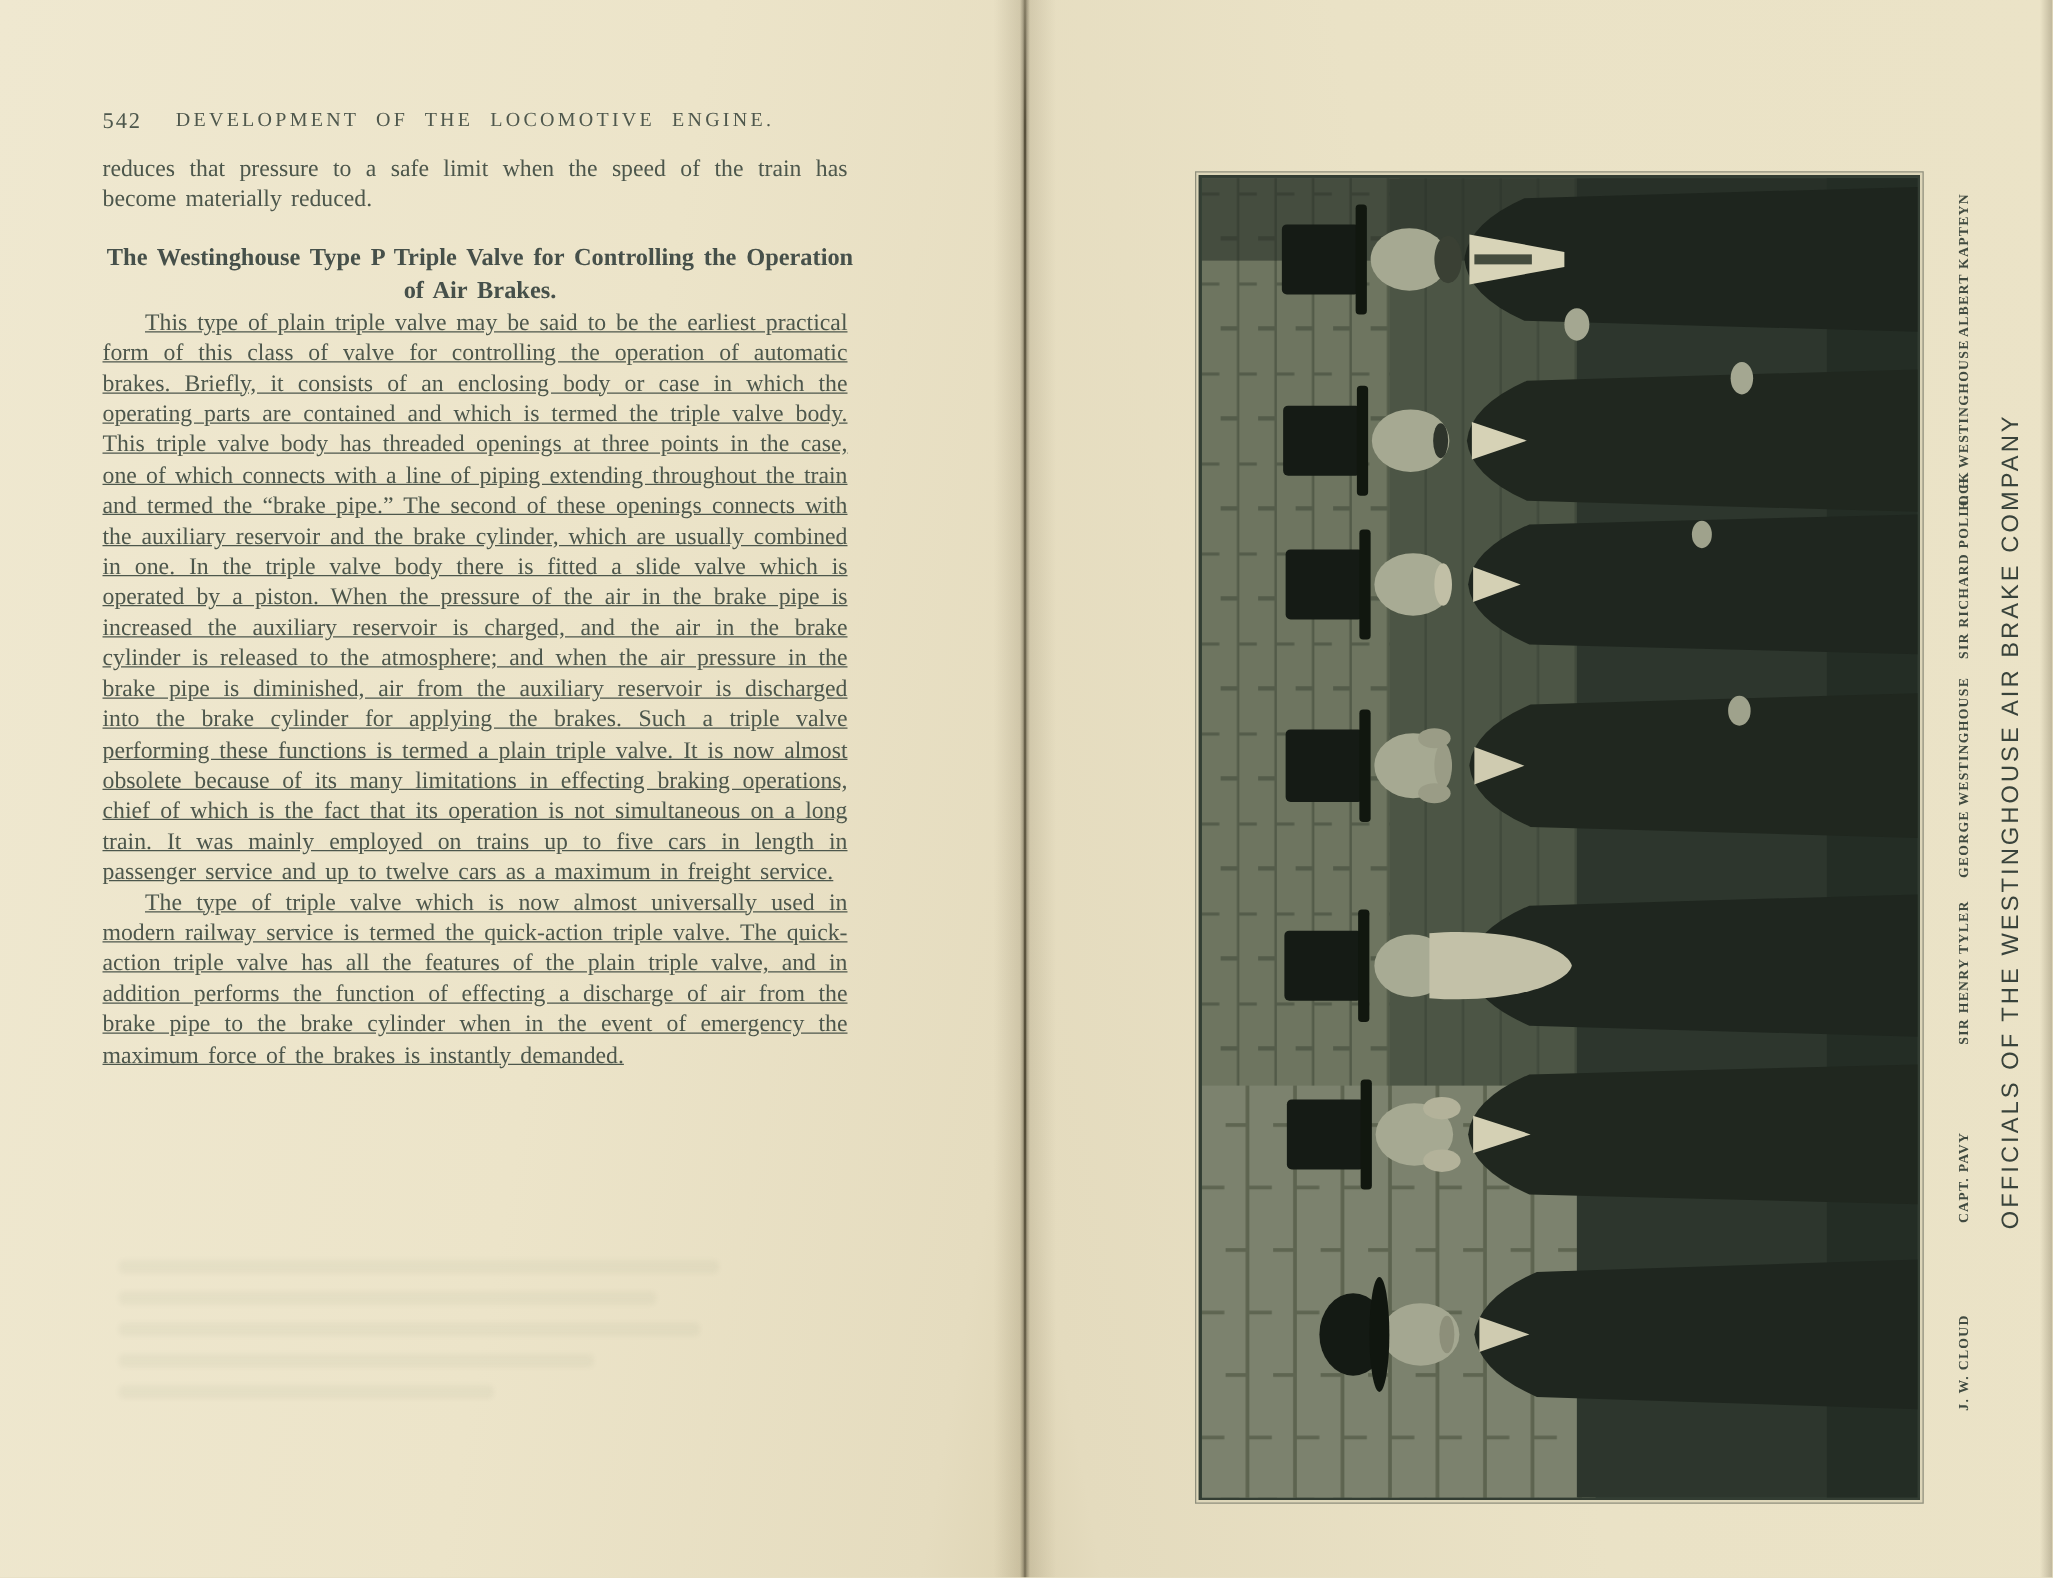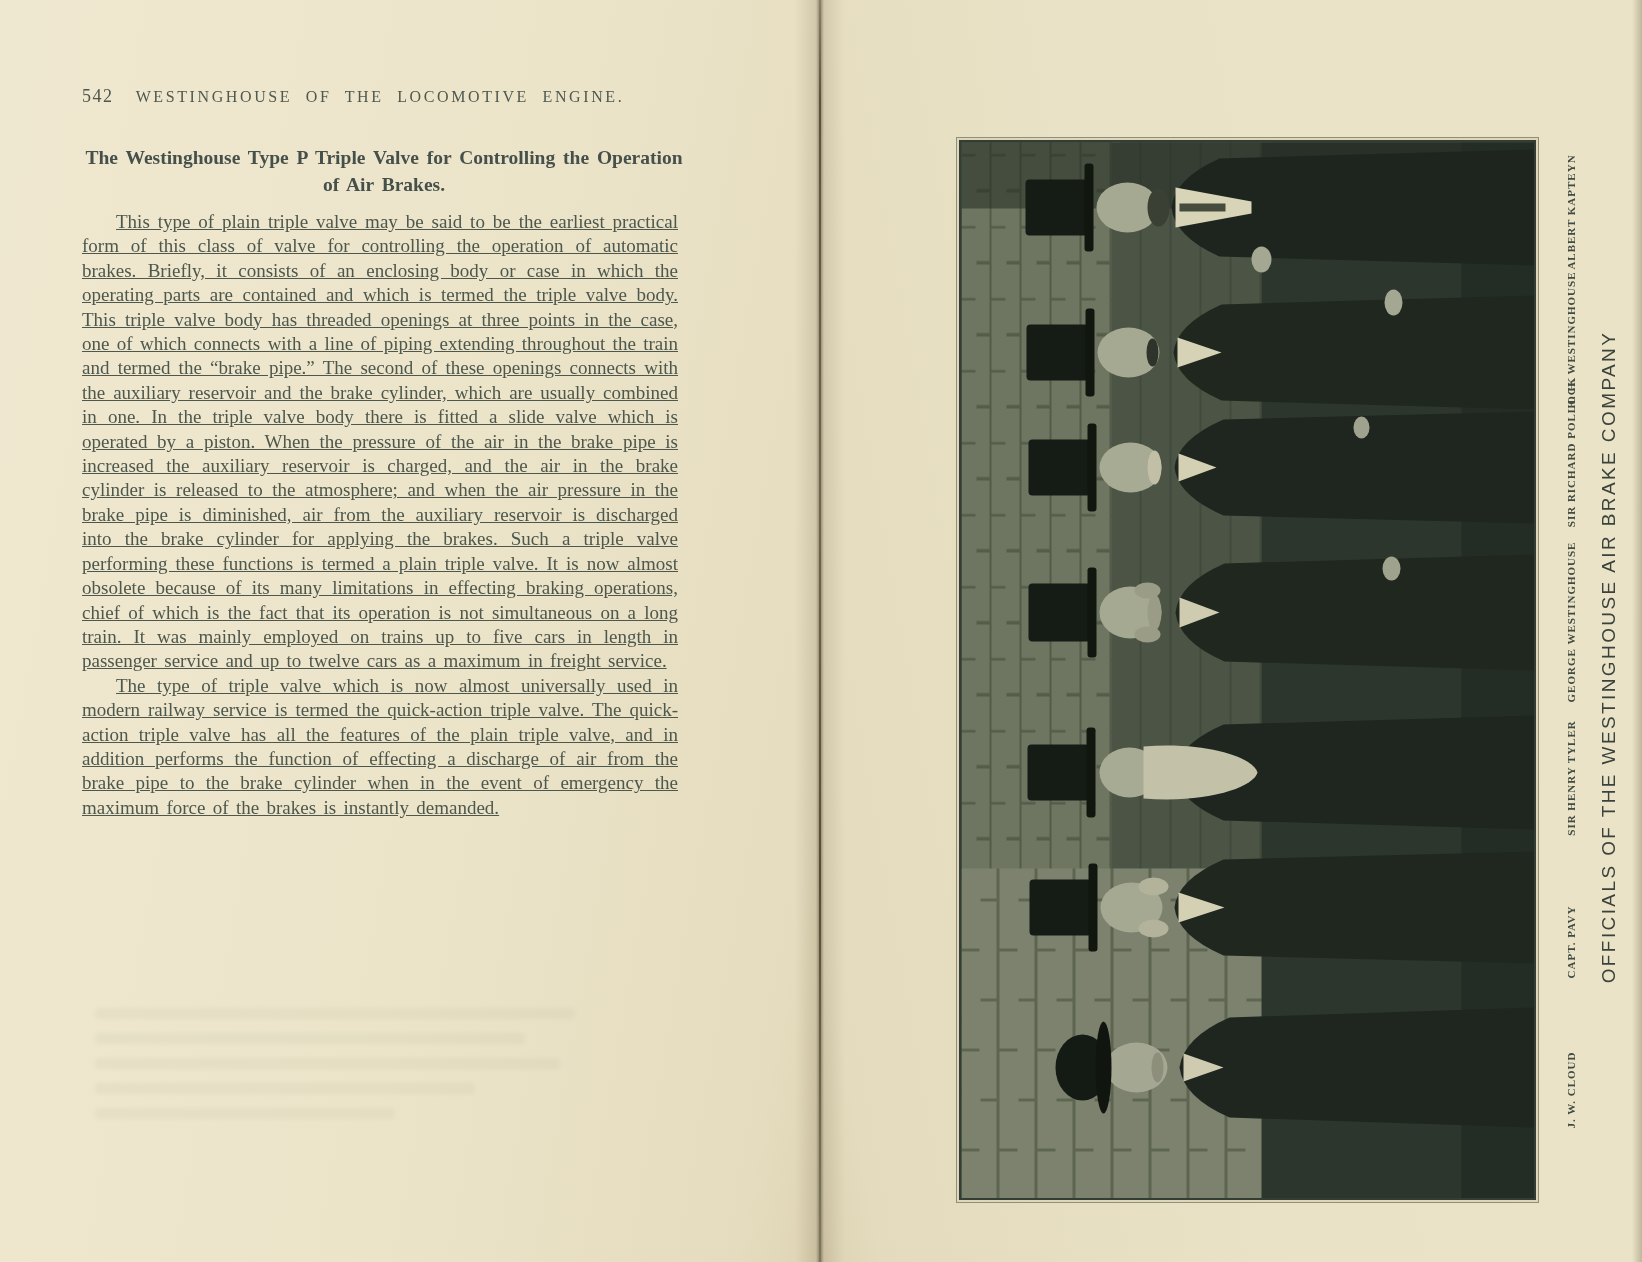--- a/index.html
+++ b/index.html
@@ -38,21 +38,21 @@
   }
   .text-col{
     position:absolute;left:82px;top:124px;width:596px;
   }
   .text-col p{
     margin:0;text-align:justify;
     font-size:19px;line-height:24.4px;word-spacing:2.6px;color:#4d574c;
   }
   .p-indent{text-indent:34px;text-decoration:underline;}
   .section-heading{
-    margin:21px auto 12px auto;width:604px;text-align:center;
+    margin:21px auto 0 auto;width:604px;text-align:center;
     font-weight:bold;font-size:19.5px;line-height:26.5px;color:#46504a;
     word-spacing:3px;
   }
   .ghost-line{
     position:absolute;height:11px;background:#5a6b4f;opacity:.05;
     filter:blur(2px);border-radius:4px;
   }
 
   
   .plate{
@@ -84,24 +84,25 @@
     background:linear-gradient(90deg,rgba(60,50,25,0),rgba(60,50,25,.25));
   }
 </style>
 </head>
 <body>
 
 <div class="page page-left">
 
   <div class="page-head">
     <span class="folio">542</span>
-    <span class="running-head">WESTINGHOUSE OF THE LOCOMOTIVE ENGINE.</span>
+    <span class="running-head">DEVELOPMENT OF THE LOCOMOTIVE ENGINE.</span>
   </div>
 
   <div class="text-col">
+    <p>reduces that pressure to a safe limit when the speed of the train has become materially reduced.</p>
     <div class="section-heading">The Westinghouse Type P Triple Valve for Controlling the Operation of Air Brakes.</div>
     <p class="p-indent">This type of plain triple valve may be said to be the earliest practical form of this class of valve for controlling the operation of automatic brakes.  Briefly, it consists of an enclosing body or case in which the operating parts are contained and which is termed the triple valve body.  This triple valve body has threaded openings at three points in the case, one of which connects with a line of piping extending throughout the train and termed the “brake pipe.”  The second of these openings connects with the auxiliary reservoir and the brake cylinder, which are usually combined in one.  In the triple valve body there is fitted a slide valve which is operated by a piston.  When the pressure of the air in the brake pipe is increased the auxiliary reservoir is charged, and the air in the brake cylinder is released to the atmosphere; and when the air pressure in the brake pipe is diminished, air from the auxiliary reservoir is discharged into the brake cylinder for applying the brakes.  Such a triple valve performing these functions is termed a plain triple valve.  It is now almost obsolete because of its many limitations in effecting braking operations, chief of which is the fact that its operation is not simultaneous on a long train.  It was mainly employed on trains up to five cars in length in passenger service and up to twelve cars as a maximum in freight service.</p>
     <p class="p-indent">The type of triple valve which is now almost universally used in modern railway service is termed the quick-action triple valve.  The quick-action triple valve has all the features of the plain triple valve, and in addition performs the function of effecting a discharge of air from the brake pipe to the brake cylinder when in the event of emergency the maximum force of the brakes is instantly demanded.</p>
   </div>
 
   <div class="ghost-line" style="left:95px;top:1008px;width:480px;"></div>
   <div class="ghost-line" style="left:95px;top:1033px;width:430px;"></div>
   <div class="ghost-line" style="left:95px;top:1058px;width:465px;"></div>
   <div class="ghost-line" style="left:95px;top:1083px;width:380px;"></div>
   <div class="ghost-line" style="left:95px;top:1108px;width:300px;"></div>

